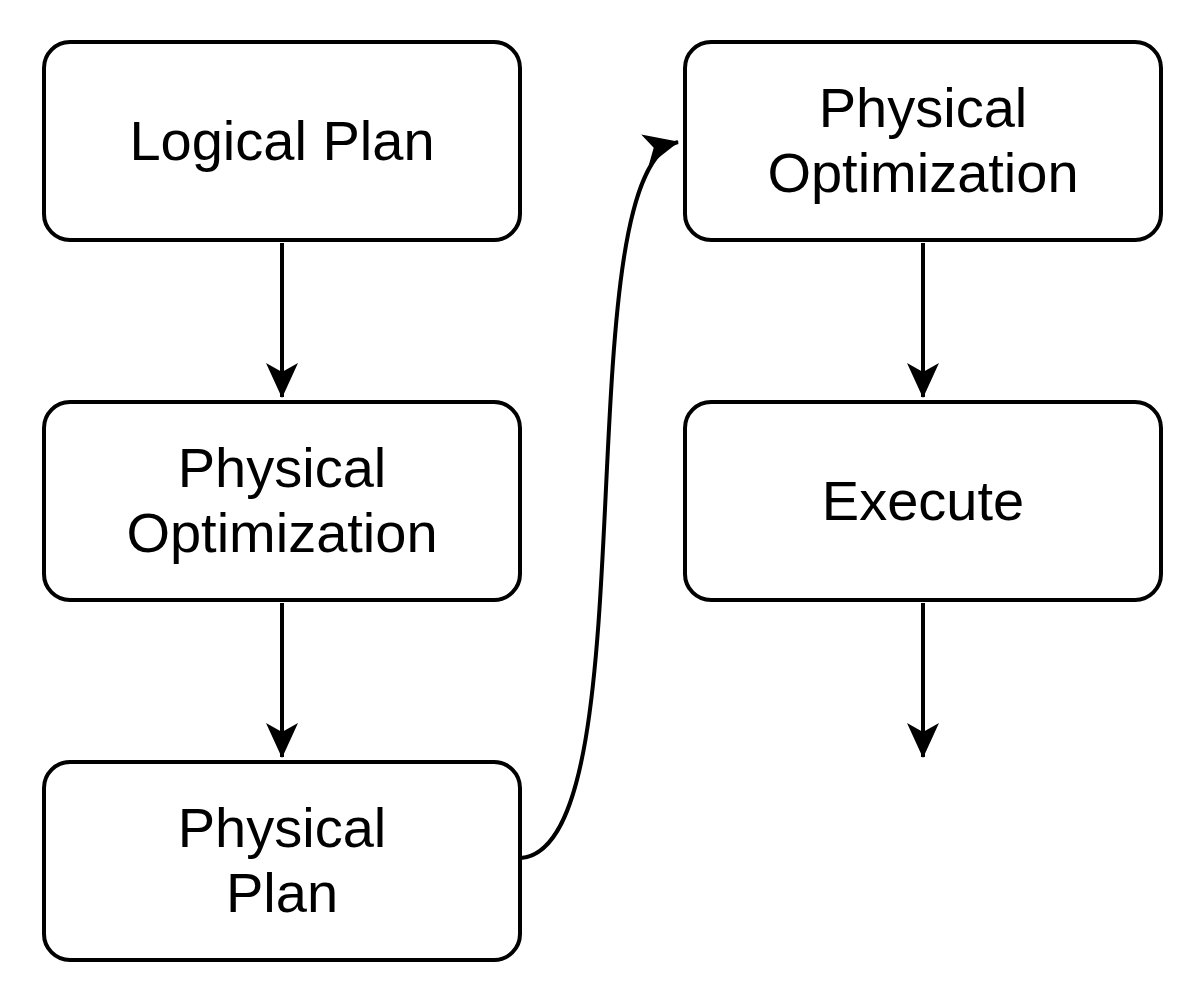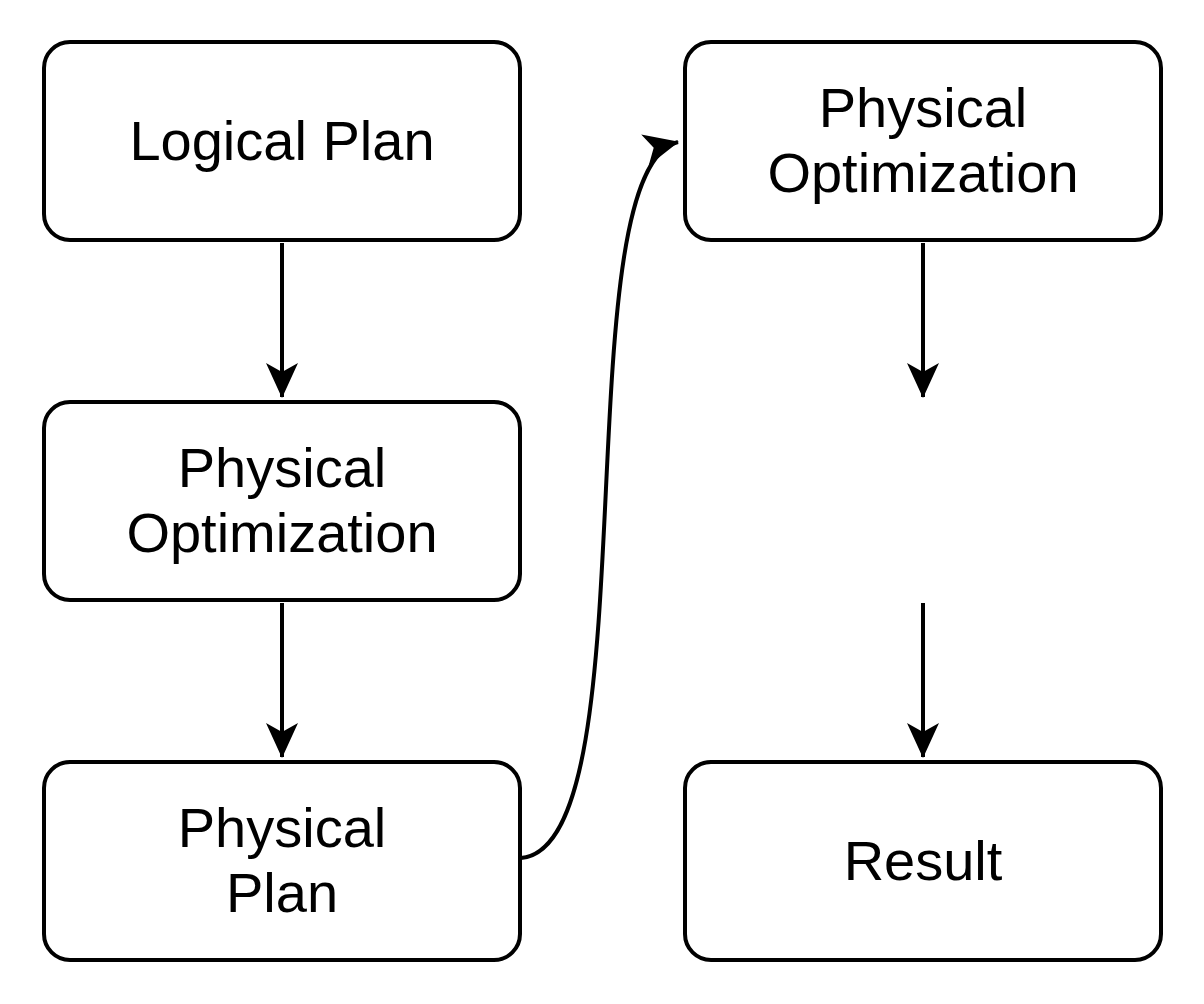--- a/index.html
+++ b/index.html
@@ -73,16 +73,16 @@
 
   <div class="node col-left row-2">Physical
 Optimization</div>
 
   <div class="node col-left row-3">Physical
 Plan</div>
 
   <div class="node col-right row-1">Physical
 Optimization</div>
 
+  <div class="node col-right row-2">Execute</div>
 
-  <div class="node col-right row-3">Result</div>
 
 </div>
 
 </body></html>

